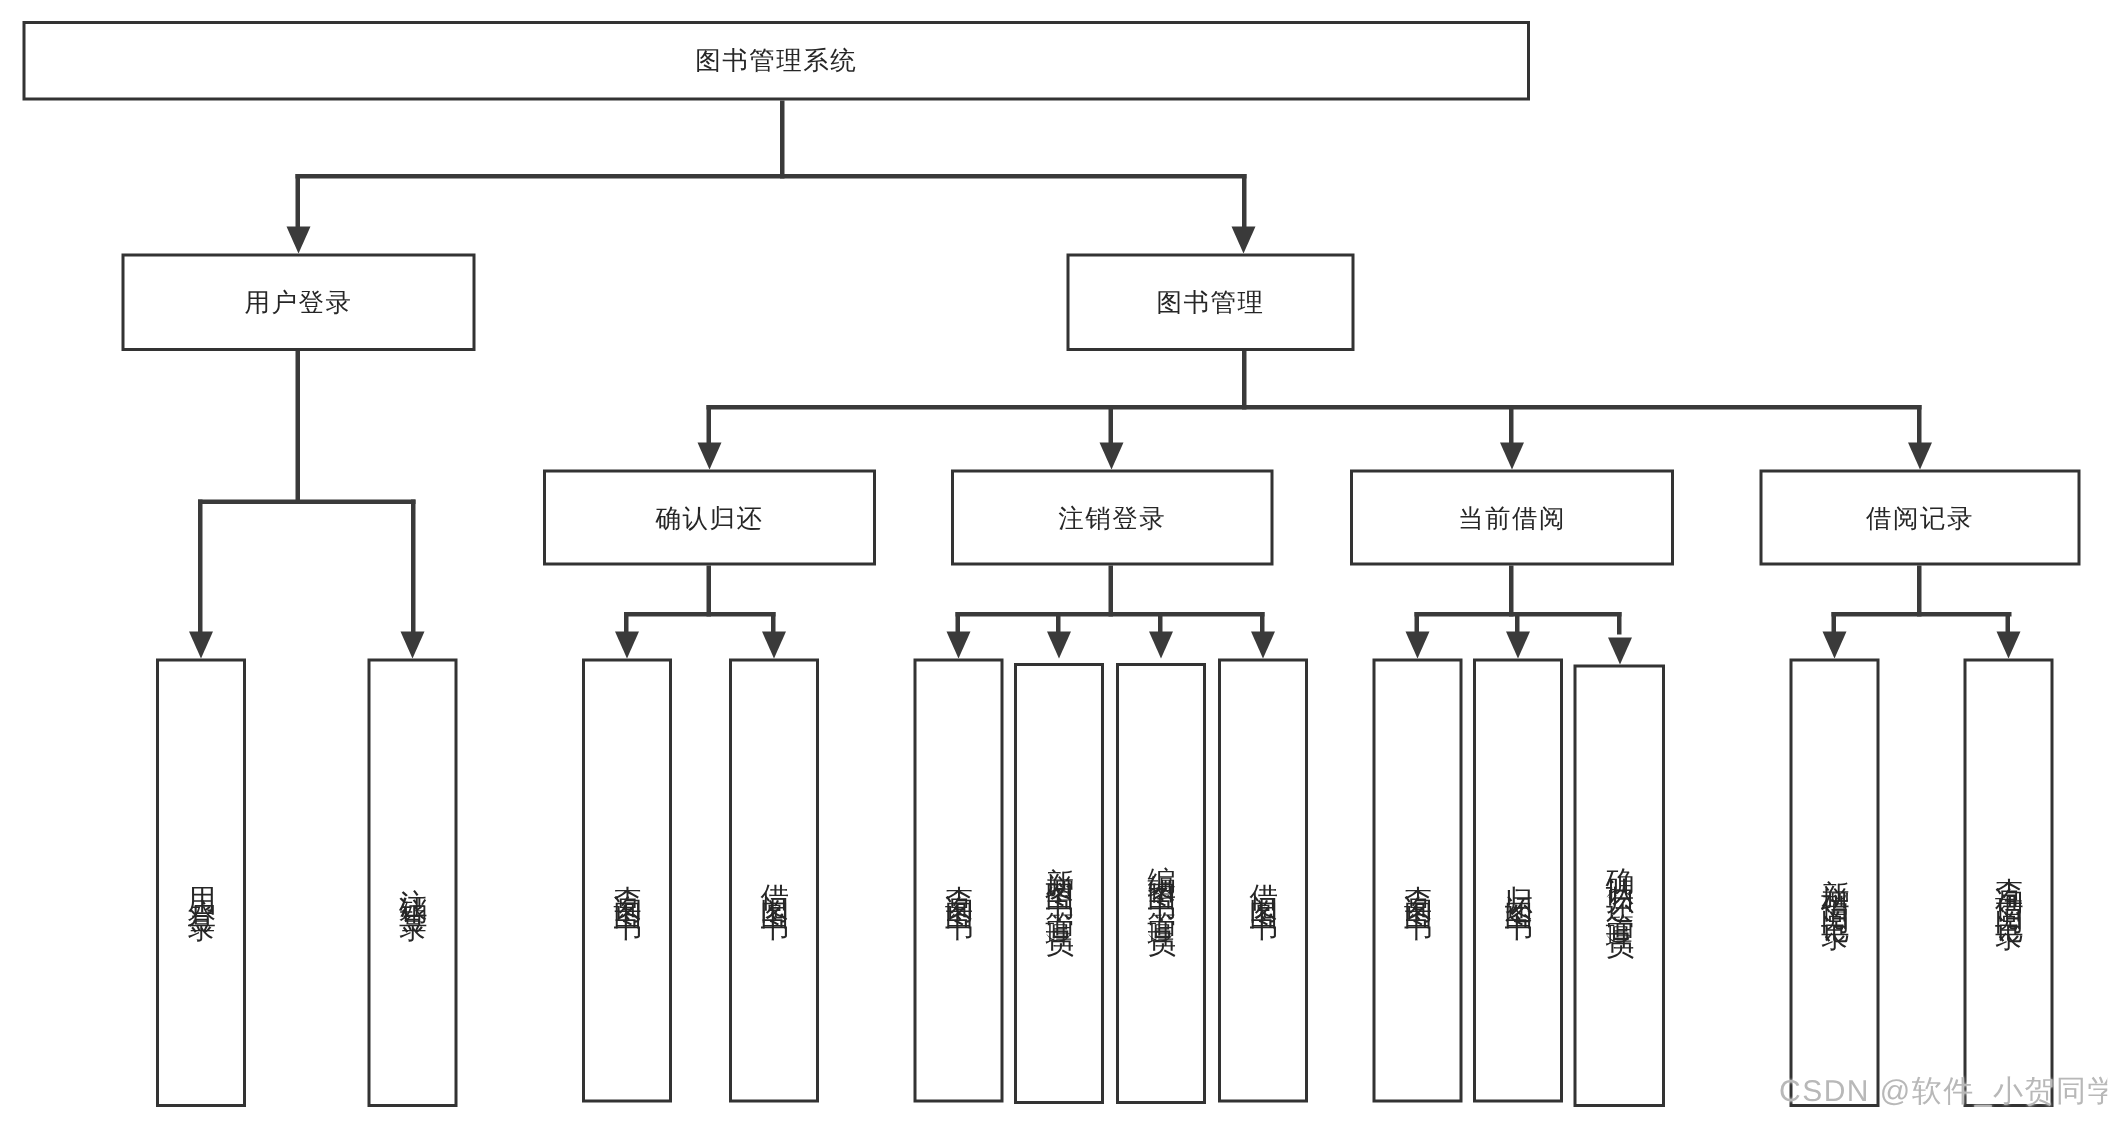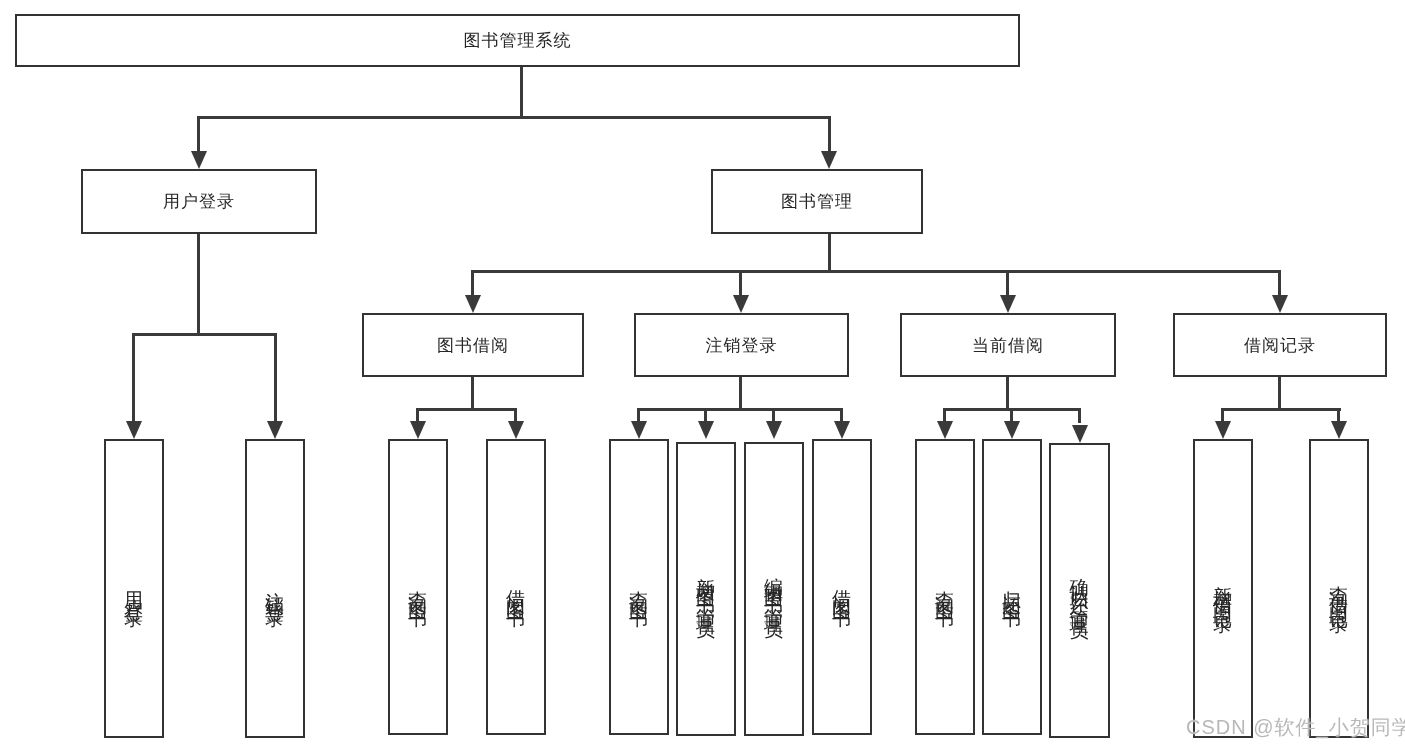--- a/index.html
+++ b/index.html
@@ -48,21 +48,21 @@
   <div class="vline" style="left:520px;top:67px;height:52px"></div>
   <div class="hline" style="left:197px;top:116px;width:634px"></div>
   <div class="vline" style="left:197px;top:116px;height:37px"></div>
   <div class="arrow" style="left:191px;top:151px"></div>
   <div class="vline" style="left:828px;top:116px;height:37px"></div>
   <div class="arrow" style="left:821px;top:151px"></div>
 
   <div class="box h" style="left:81px;top:169px;width:236px;height:65px">
     <span class="lbl">用户登录</span>
   </div>
-  <div class="box h" style="left:711px;top:169px;width:212px;height:65px">
+  <div class="box h" style="left:711px;top:169px;width:192px;height:65px">
     <span class="lbl">图书管理</span>
   </div>
 
   <div class="vline" style="left:197px;top:234px;height:102px"></div>
   <div class="hline" style="left:132px;top:333px;width:145px"></div>
   <div class="vline" style="left:132px;top:333px;height:90px"></div>
   <div class="arrow" style="left:126px;top:421px"></div>
   <div class="vline" style="left:274px;top:333px;height:90px"></div>
   <div class="arrow" style="left:267px;top:421px"></div>
 
@@ -71,21 +71,21 @@
   <div class="vline" style="left:471px;top:270px;height:28px"></div>
   <div class="arrow" style="left:465px;top:295px"></div>
   <div class="vline" style="left:739px;top:270px;height:28px"></div>
   <div class="arrow" style="left:733px;top:295px"></div>
   <div class="vline" style="left:1006px;top:270px;height:28px"></div>
   <div class="arrow" style="left:1000px;top:295px"></div>
   <div class="vline" style="left:1278px;top:270px;height:28px"></div>
   <div class="arrow" style="left:1272px;top:295px"></div>
 
   <div class="box h" style="left:362px;top:313px;width:222px;height:64px">
-    <span class="lbl">图书借阅</span>
+    <span class="lbl">确认归还</span>
   </div>
   <div class="box h" style="left:634px;top:313px;width:215px;height:64px">
     <span class="lbl">注销登录</span>
   </div>
   <div class="box h" style="left:1173px;top:313px;width:214px;height:64px">
     <span class="lbl">借阅记录</span>
   </div>
   <div class="box h" style="left:900px;top:313px;width:216px;height:64px">
     <span class="lbl">当前借阅</span>
   </div>

